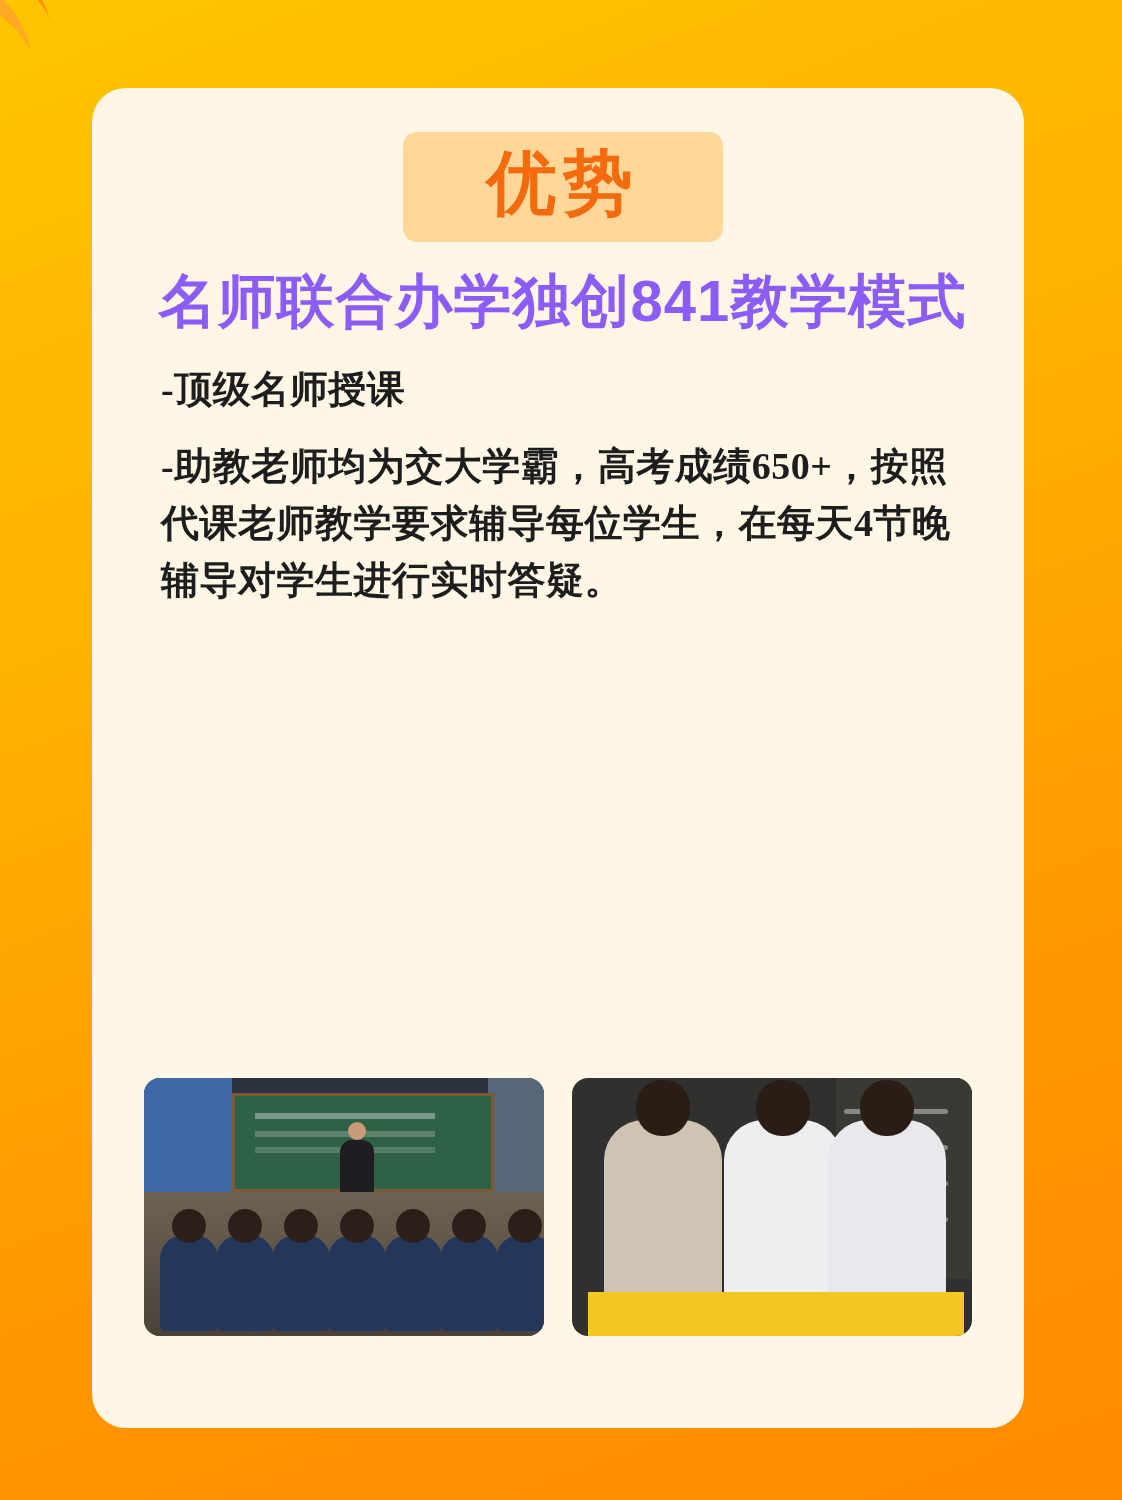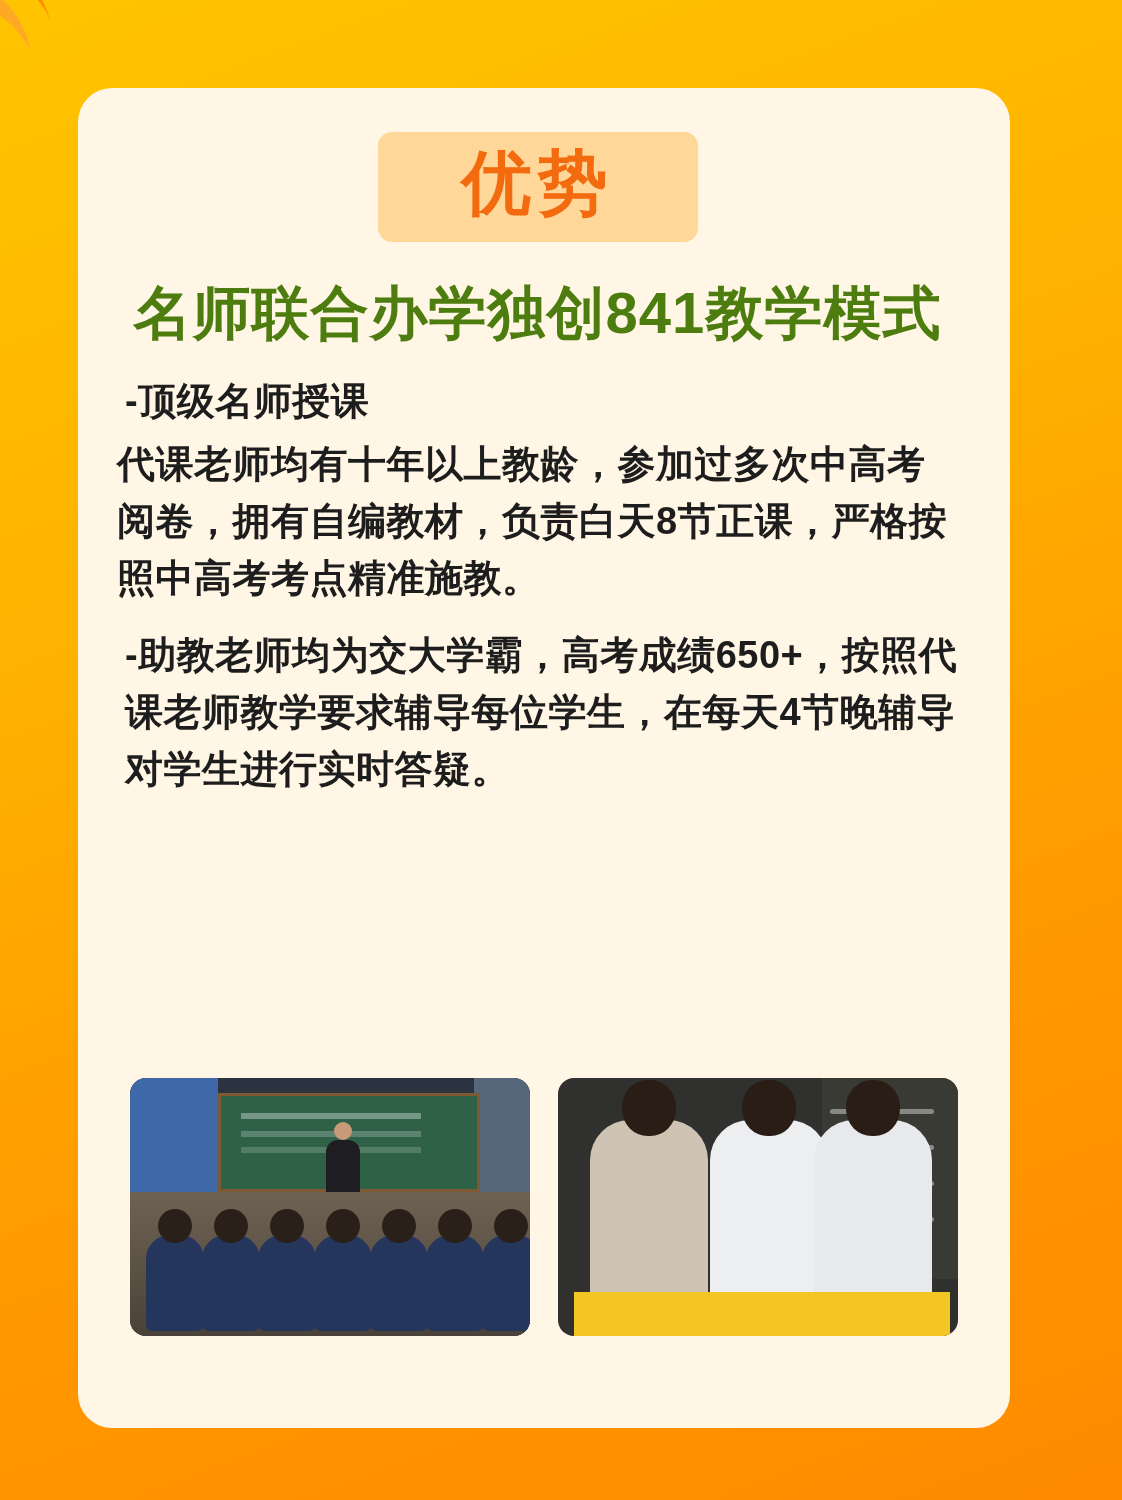--- a/index.html
+++ b/index.html
@@ -27,49 +27,49 @@
     position: absolute;
     top: -70px;
     left: -120px;
     width: 340px;
     height: 240px;
     pointer-events: none;
   }
 
   .card {
     position: absolute;
-    left: 78px;
+    left: 92px;
     top: 88px;
     width: 932px;
     height: 1340px;
     background: #FFF6E5;
     border-radius: 34px;
     box-sizing: border-box;
-    padding: 44px 52px 40px 39px;
+    padding: 44px 52px 40px 61px;
   }
 
   .badge-wrap {
     display: flex;
     justify-content: center;
   }
   .badge {
     background: #FFD899;
     color: #F36A0F;
     font-size: 70px;
     font-weight: bold;
     letter-spacing: 6px;
     border-radius: 14px;
     padding: 8px 84px 14px 84px;
     line-height: 1.25;
   }
 
   .headline {
-    margin-top: 36px;
+    margin-top: 24px;
     text-align: center;
-    color: #4d7c0f;
+    color: #8b5cf6;
     font-size: 58px;
     font-weight: bold;
     letter-spacing: 1px;
     line-height: 1.2;
   }
 
   .body-text {
     margin-top: 26px;
     color: #1d1d1d;
     font-size: 38px;
@@ -79,20 +79,21 @@
   }
 
   .para {
     margin: 0 0 6px 0;
   }
   .para.block-gap {
     margin-top: 20px;
   }
   .indent {
     padding-left: 8px;
+    font-family: Liberation Serif, serif;
   }
 
   .photos {
     position: absolute;
     left: 52px;
     right: 52px;
     bottom: 92px;
     display: flex;
     gap: 28px;
   }
@@ -233,21 +234,20 @@
   <div class="card">
 
     <div class="badge-wrap">
       <div class="badge">优势</div>
     </div>
 
     <div class="headline">名师联合办学独创841教学模式</div>
 
     <div class="body-text">
       <p class="para indent">-顶级名师授课</p>
-      <p class="para">代课老师均有十年以上教龄，参加过多次中高考阅卷，拥有自编教材，负责白天8节正课，严格按照中高考考点精准施教。</p>
 
       <p class="para block-gap indent">-助教老师均为交大学霸，高考成绩650+，按照代课老师教学要求辅导每位学生，在每天4节晚辅导对学生进行实时答疑。</p>
 
     </div>
 
     <div class="photos">
 
       <div class="photo p1">
         <div class="wall-left"></div>
         <div class="wall-right"></div>

